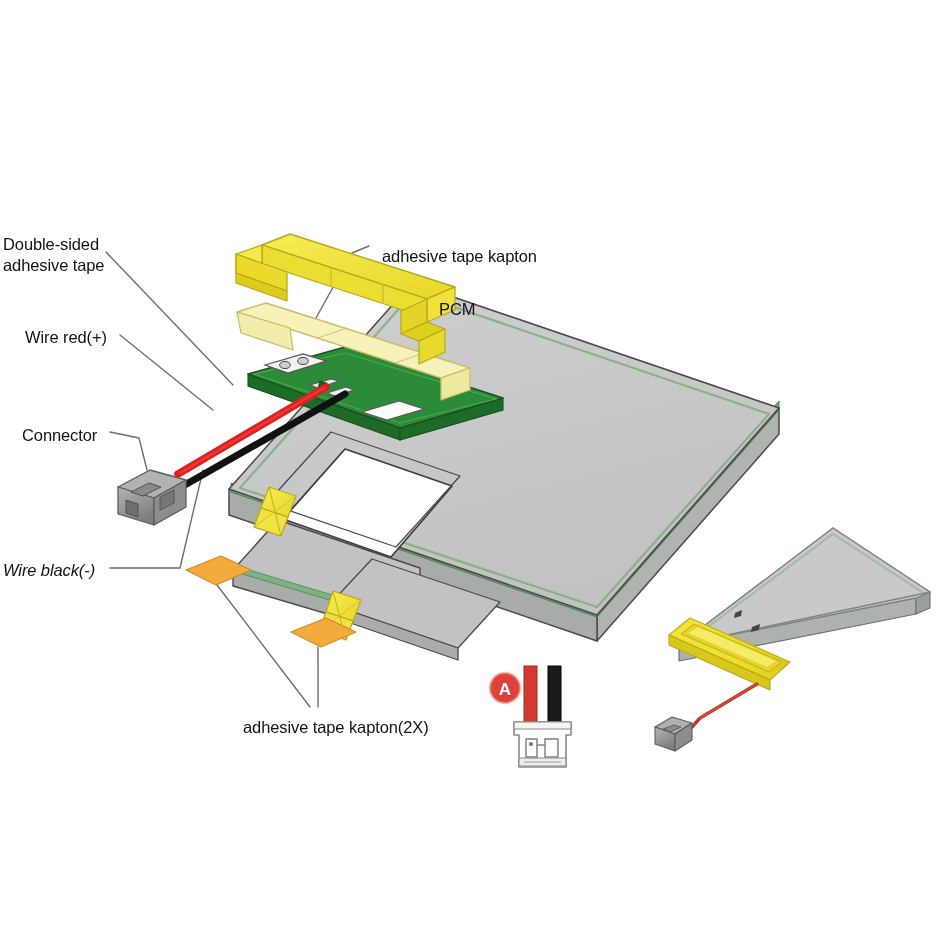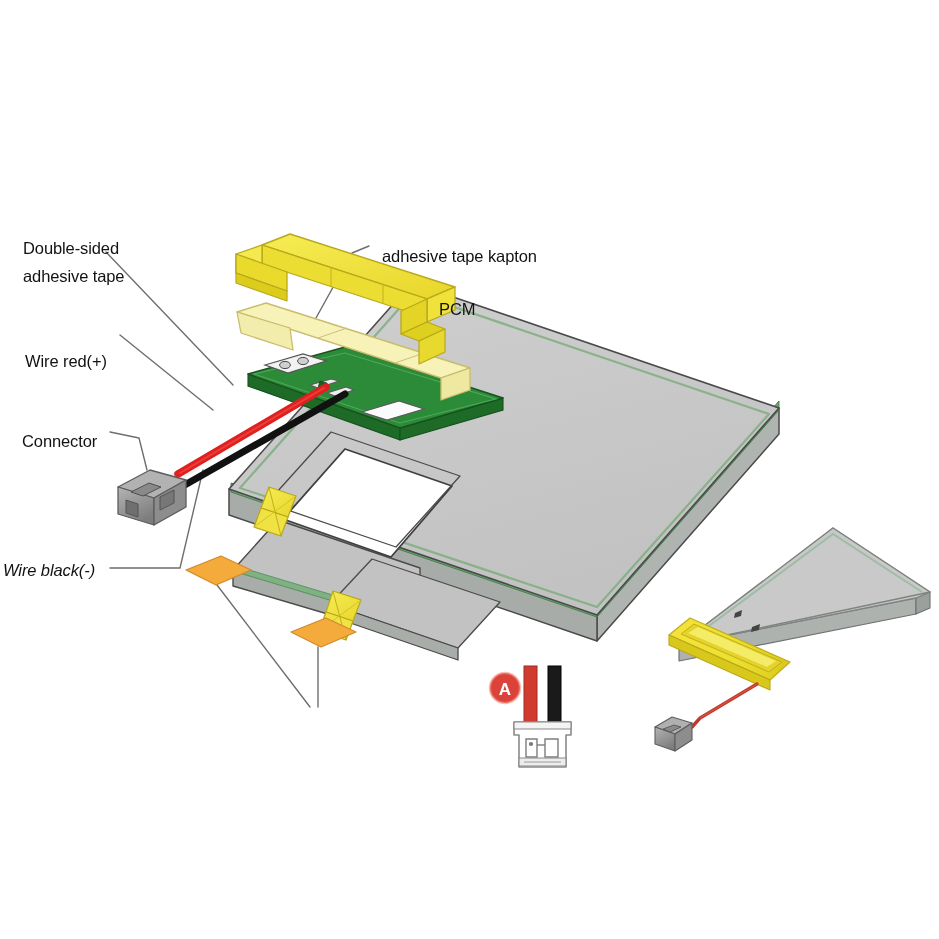--- a/index.html
+++ b/index.html
@@ -31,22 +31,21 @@
     position: absolute;
     font-family: "Liberation Sans", sans-serif;
     font-size: 16.5px;
     line-height: 20px;
     color: #121212;
     white-space: pre;
     letter-spacing: -0.1px;
     user-select: none;
   }
   .callout-label.two-line {
-    line-height: 28px;
-    margin-left: 20px;
+    line-height: 21px;
   }
 </style>
 </head>
 <body>
 
 <div id="stage">
 
   <svg id="diagram-svg" viewBox="0 0 939 939" xmlns="http://www.w3.org/2000/svg">
 
     <defs>
@@ -258,20 +257,21 @@
 
   </svg>
 
   <div class="callout-label two-line" style="left:3px; top:234px;">Double-sided
 adhesive tape</div>
 
   <div class="callout-label" style="left:382px; top:239px;margin-top:7px;">adhesive tape kapton</div>
 
   <div class="callout-label" style="left:439px; top:299px;">PCM</div>
 
-  <div class="callout-label" style="left:25px; top:327px;margin-top:24px;">Wire red(+)</div>
-
-  <div class="callout-label" style="left:22px; top:425px;margin-top:6px;">Connector</div>
+  <div class="callout-label" style="left:25px; top:327px;">Wire red(+)</div>
+
+  <div class="callout-label" style="left:22px; top:425px;">Connector</div>
 
   <div class="callout-label" style="left:3px; top:560px;font-style:italic;">Wire black(-)</div>
 
+  <div class="callout-label" style="left:243px; top:717px;">adhesive tape kapton(2X)</div>
 
 </div>
 
 </body></html>

